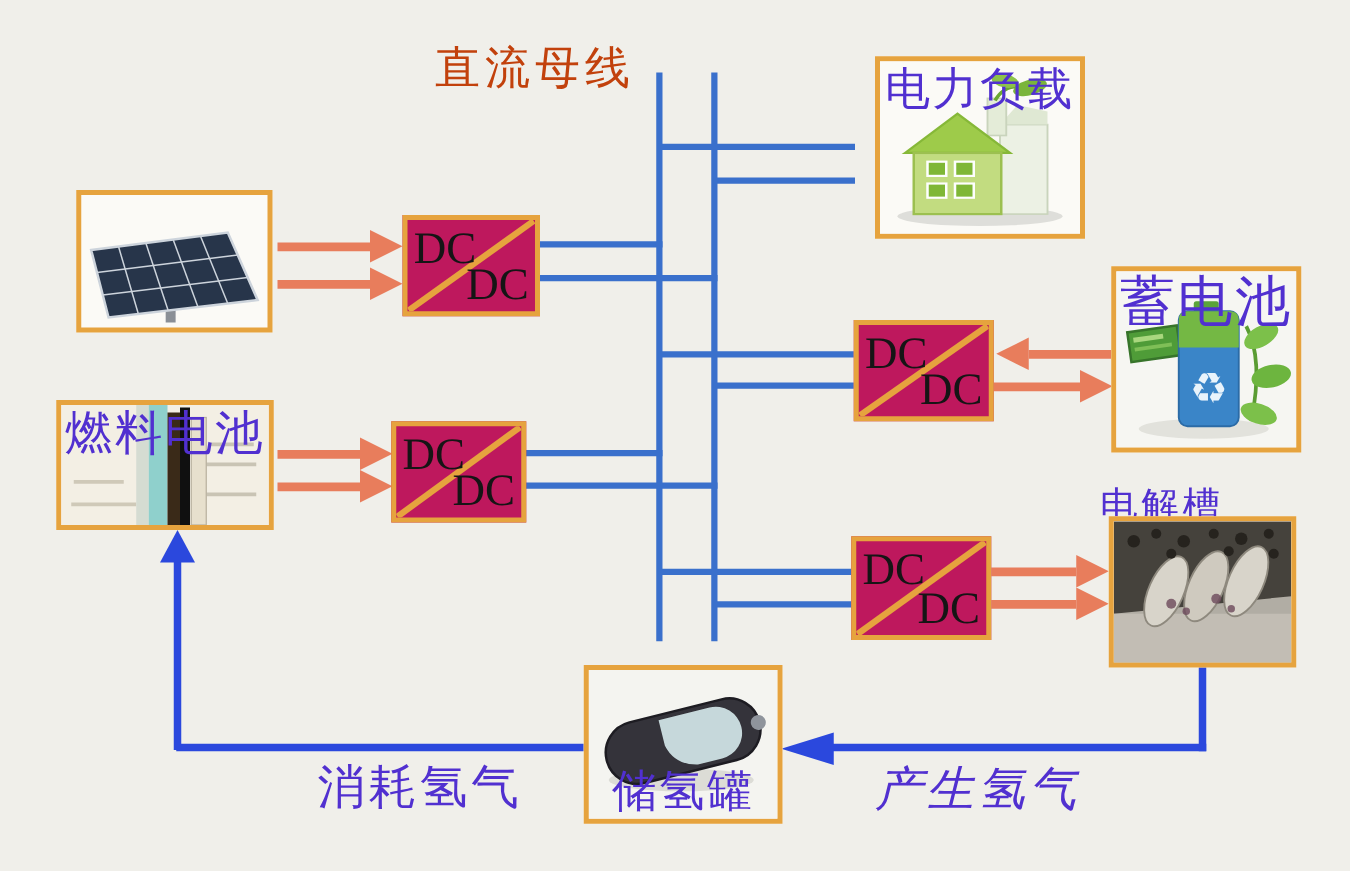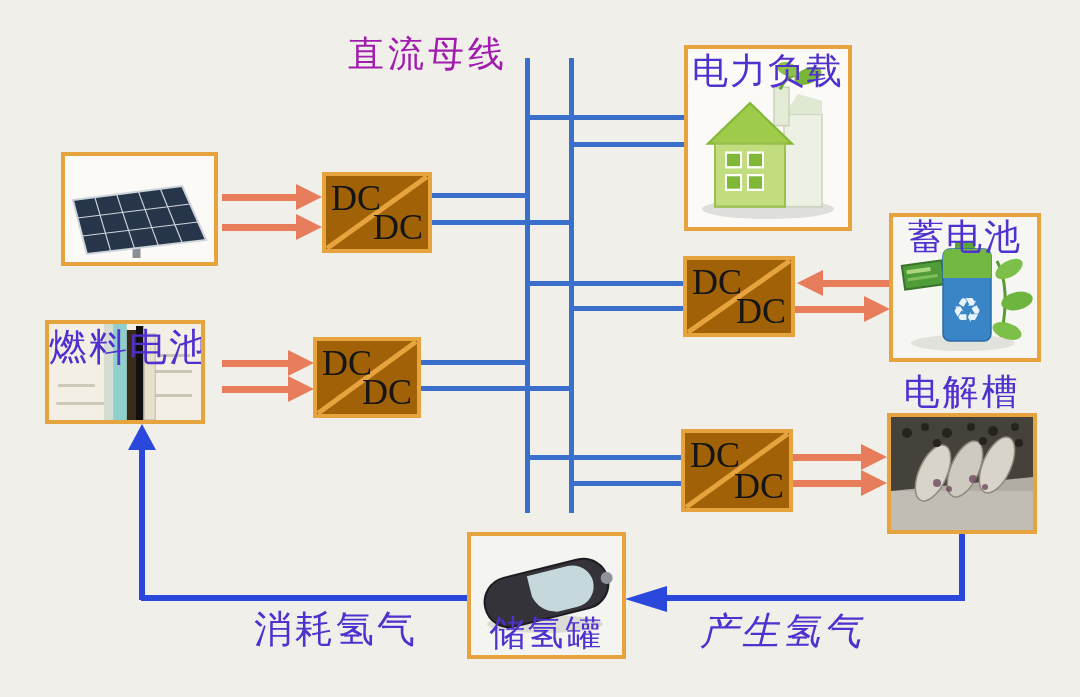--- a/index.html
+++ b/index.html
@@ -16,26 +16,26 @@
   .otail{position:absolute;height:7px;background:#e87d5c;}
   .ohead-r{position:absolute;width:0;height:0;border-top:13px solid transparent;border-bottom:13px solid transparent;border-left:26px solid #e87d5c;}
   .ohead-l{position:absolute;width:0;height:0;border-top:13px solid transparent;border-bottom:13px solid transparent;border-right:26px solid #e87d5c;}
   .bhead-l{position:absolute;width:0;height:0;border-top:13px solid transparent;border-bottom:13px solid transparent;border-right:42px solid #2b48dd;}
   .bhead-u{position:absolute;width:0;height:0;border-left:14px solid transparent;border-right:14px solid transparent;border-bottom:26px solid #2b48dd;}
   
   .cbox{position:absolute;border:4px solid #e6a33e;background:#fbfaf6;box-sizing:border-box;overflow:hidden;}
   .cbox svg{position:absolute;left:0;top:0;width:100%;height:100%;}
   .clabel{position:absolute;left:0;right:0;text-align:center;color:#5130d0;letter-spacing:2px;line-height:1.05;z-index:3;white-space:nowrap;}
   .plabel{position:absolute;color:#5130d0;font-size:38px;letter-spacing:3px;white-space:nowrap;}
-  .dcdc{position:absolute;border:4px solid #e6a33e;background:#a16207;box-sizing:border-box;}
+  .dcdc{position:absolute;border:4px solid #e6a33e;background:#be185d;box-sizing:border-box;}
   .dcdc .diag{position:absolute;left:0;top:0;width:100%;height:100%;}
   .dcdc .dc{position:absolute;font-size:36px;color:#151515;line-height:1;}
   .dc-top{left:5px;top:4px;}
   .dc-bot{right:5px;bottom:4px;}
-  .buslabel{position:absolute;left:348px;top:30px;color:#a21caf;font-size:36px;letter-spacing:4px;white-space:nowrap;}
+  .buslabel{position:absolute;left:348px;top:30px;color:#c2410c;font-size:36px;letter-spacing:4px;white-space:nowrap;}
 </style>
 </head>
 <body>
 
 <div class="buslabel">直流母线</div>
 <div class="vline" style="left:525px;top:58px;height:455px;"></div>
 <div class="vline" style="left:569px;top:58px;height:455px;"></div>
 
 <div class="hline" style="left:527px;top:115px;width:157px;"></div>
 <div class="hline" style="left:571px;top:142px;width:113px;"></div>
@@ -88,38 +88,38 @@
     <polygon points="8,44 118,30 142,84 22,98" fill="#27354a" stroke="#cdd4dc" stroke-width="2"></polygon>
     <line x1="12.7" y1="62" x2="126" y2="48" stroke="#cdd4dc" stroke-width="1.2"></line>
     <line x1="17.3" y1="80" x2="134" y2="66" stroke="#cdd4dc" stroke-width="1.2"></line>
     <line x1="30" y1="41.2" x2="46" y2="95.2" stroke="#cdd4dc" stroke-width="1.2"></line>
     <line x1="52" y1="38.4" x2="70" y2="92.4" stroke="#cdd4dc" stroke-width="1.2"></line>
     <line x1="74" y1="35.6" x2="94" y2="89.6" stroke="#cdd4dc" stroke-width="1.2"></line>
     <line x1="96" y1="32.8" x2="118" y2="86.8" stroke="#cdd4dc" stroke-width="1.2"></line>
   </svg>
 </div>
 
-<div class="cbox" style="left:45px;top:320px;width:160px;height:104px;">
+<div class="cbox" style="left:45px;top:320px;width:174px;height:104px;">
   <svg viewBox="0 0 166 96" preserveAspectRatio="none">
     <rect x="0" y="0" width="166" height="96" fill="#f3efe4"></rect>
     <rect x="10" y="60" width="40" height="3" fill="#cfc9b8"></rect>
     <rect x="8" y="78" width="52" height="3" fill="#cfc9b8"></rect>
     <rect x="118" y="30" width="36" height="3" fill="#c9c4b4"></rect>
     <rect x="112" y="46" width="44" height="3" fill="#c9c4b4"></rect>
     <rect x="116" y="70" width="40" height="3" fill="#c9c4b4"></rect>
     <rect x="104" y="10" width="12" height="86" fill="#e7e0cd" stroke="#b9b2a0" stroke-width="1"></rect>
     <rect x="60" y="0" width="10" height="96" fill="#d5dcd2"></rect>
     <rect x="70" y="0" width="15" height="96" fill="#8fd0cc"></rect>
     <rect x="85" y="6" width="10" height="90" fill="#3a2a18"></rect>
     <rect x="95" y="2" width="8" height="94" fill="#101010"></rect>
   </svg>
   <span class="clabel" style="top:4px;font-size:38px;">燃料电池</span>
 </div>
 
-<div class="cbox" style="left:684px;top:45px;width:168px;height:186px;">
+<div class="cbox" style="left:700px;top:45px;width:168px;height:146px;">
   <svg viewBox="0 0 160 158" preserveAspectRatio="none">
     <rect x="0" y="0" width="160" height="158" fill="#fbfaf6"></rect>
     <ellipse cx="80" cy="142" rx="66" ry="9" fill="#dededa"></ellipse>
     <rect x="96" y="58" width="38" height="82" fill="#ecf1e4" stroke="#c9d4bc" stroke-width="1.5"></rect>
     <polygon points="96,58 134,58 134,46 110,40" fill="#dfe8d3"></polygon>
     <rect x="86" y="34" width="15" height="34" fill="#e4ecd8" stroke="#c9d4bc" stroke-width="1.5"></rect>
     <polygon points="20,84 62,48 104,84" fill="#9ecb4a" stroke="#86b838" stroke-width="2"></polygon>
     <rect x="27" y="84" width="70" height="56" fill="#c2dc80" stroke="#9cc050" stroke-width="2"></rect>
     <rect x="38" y="92" width="15" height="13" fill="#7fb736" stroke="#fefefe" stroke-width="2"></rect>
     <rect x="60" y="92" width="15" height="13" fill="#7fb736" stroke="#fefefe" stroke-width="2"></rect>
@@ -143,24 +143,24 @@
     </g>
     <rect x="62" y="24" width="20" height="10" rx="2" fill="#5aa43a"></rect>
     <rect x="50" y="32" width="48" height="92" rx="7" fill="#3a85c8" stroke="#2b6ba6" stroke-width="1.5"></rect>
     <path d="M50 39 q0 -7 7 -7 h34 q7 0 7 7 v22 h-48 z" fill="#74b844"></path>
     <text x="74" y="105" text-anchor="middle" font-size="34" fill="#e8f3fb" font-family="DejaVu Sans, sans-serif">♻</text>
     <path d="M104 44 Q118 70 108 120" fill="none" stroke="#5a9c33" stroke-width="3"></path>
     <ellipse cx="116" cy="52" rx="15" ry="8" fill="#7cc04a" transform="rotate(-30 116 52)"></ellipse>
     <ellipse cx="124" cy="84" rx="16" ry="9" fill="#6db53f" transform="rotate(-12 124 84)"></ellipse>
     <ellipse cx="114" cy="114" rx="15" ry="8" fill="#7cc04a" transform="rotate(18 114 114)"></ellipse>
   </svg>
-  <span class="clabel" style="top:2px;font-size:36px;">蓄电池</span>
-</div>
-
-<div class="plabel" style="left:880px;top:368px;width:164px;text-align:center;font-size:36px;">电解槽</div>
+  <span class="clabel" style="top:2px;font-size:44px;">蓄电池</span>
+</div>
+
+<div class="plabel" style="left:880px;top:384px;width:164px;font-size:30px;">电解槽</div>
 <div class="cbox" style="left:887px;top:413px;width:150px;height:121px;">
   <svg viewBox="0 0 142 113" preserveAspectRatio="none">
     <rect x="0" y="0" width="142" height="113" fill="#45423c"></rect>
     <rect x="0" y="74" width="142" height="39" fill="#b5b1a8"></rect>
     <polygon points="0,74 142,60 142,113 0,113" fill="#c4c0b6" opacity="0.85"></polygon>
     <g stroke="#8e897e" stroke-width="1.5">
       <ellipse cx="42" cy="56" rx="14" ry="30" fill="#d8d4ca" transform="rotate(24 42 56)"></ellipse>
       <ellipse cx="74" cy="52" rx="14" ry="30" fill="#cfcabf" transform="rotate(24 74 52)"></ellipse>
       <ellipse cx="106" cy="48" rx="14" ry="30" fill="#d8d4ca" transform="rotate(24 106 48)"></ellipse>
     </g>

